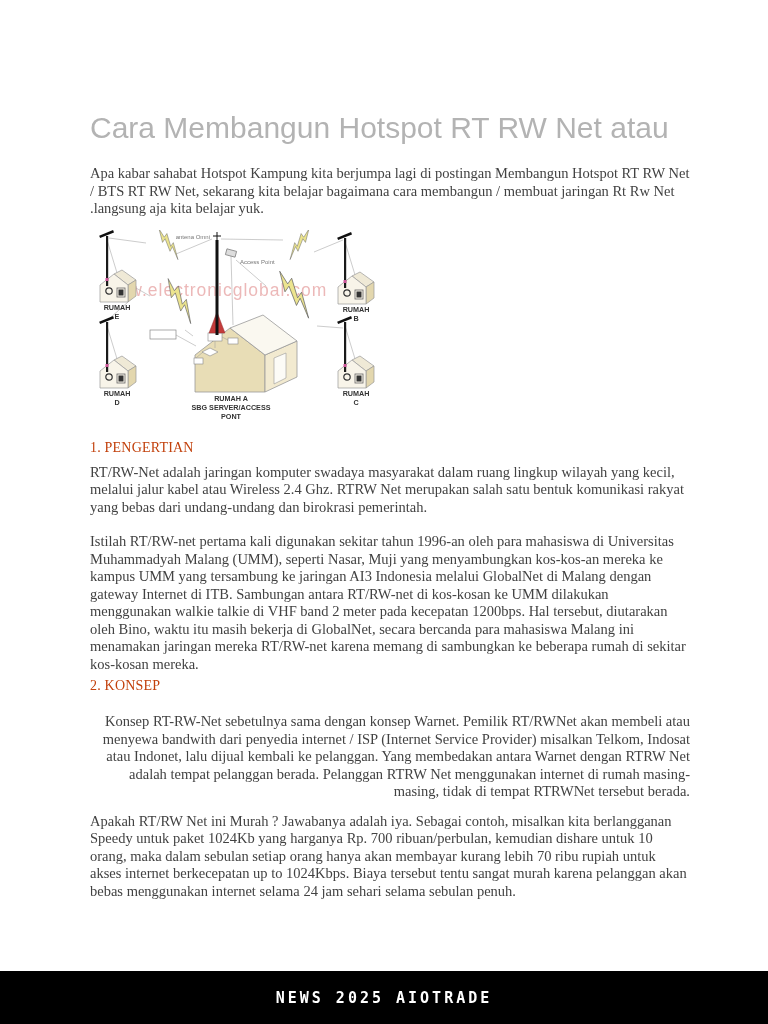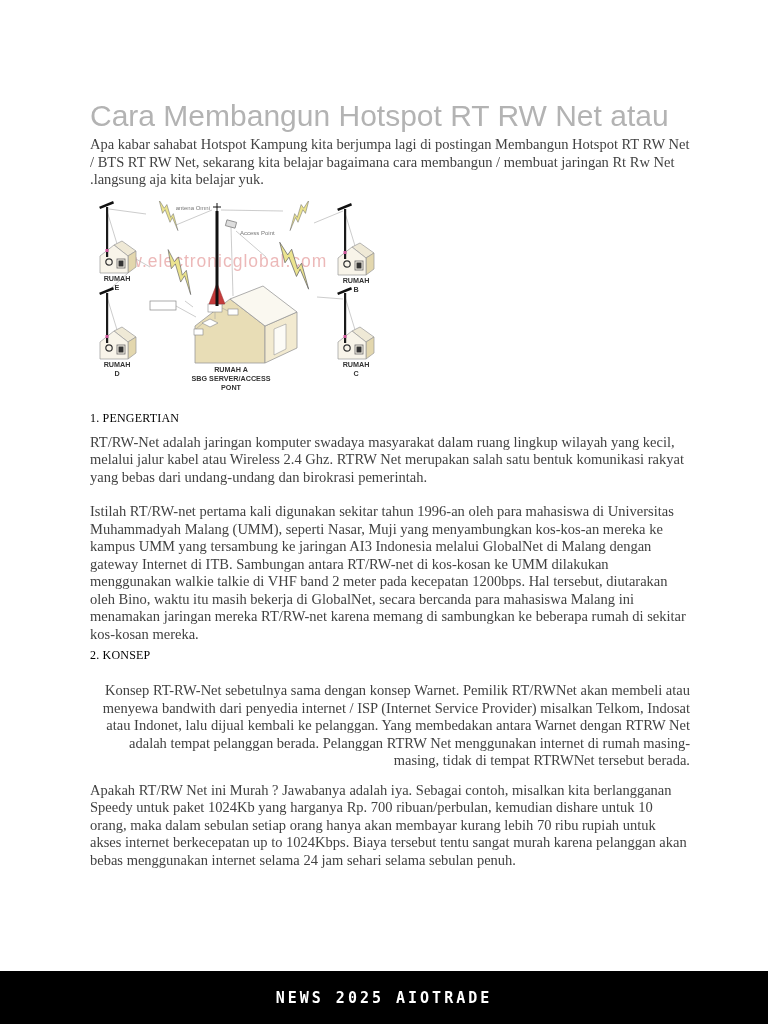--- a/index.html
+++ b/index.html
@@ -6,51 +6,51 @@
   html, body { width: 768px; height: 1024px; }
   body {
     background: #ffffff;
     position: relative;
     overflow: hidden;
     font-family: "Liberation Serif", "DejaVu Serif", serif;
   }
   .page {
     position: absolute;
     left: 90px;
-    top: 4px;
+    top: 16px;
     width: 600px;
   }
   .title {
     margin-top: 92px;
     font-family: "Liberation Sans", "DejaVu Sans", sans-serif;
     font-weight: 400;
     font-size: 30px;
     line-height: 40px;
     color: #b3b3b3;
     letter-spacing: 0;
   }
   .title span { display: block; }
   .body-text {
     font-size: 14.5px;
     line-height: 17.5px;
     color: #424242;
     text-align: left;
   }
-  .intro { }
+  .intro { margin-top: 17px; }
   .figure {
     margin-top: 12px;
     width: 300px;
     height: 190px;
     background: #ffffff;
   }
   .section-heading {
     font-family: "Liberation Serif", "DejaVu Serif", serif;
     font-weight: 400;
-    font-size: 12px;
-    color: #000000;
+    font-size: 14px;
+    color: #c2410c;
     letter-spacing: 0.2px;
   }
   .h-sec1 { margin-top: 20px; }
   .p-sec1a { margin-top: 8px; }
   .p-sec1b { margin-top: 17px; }
   .h-sec2 { margin-top: 5px; }
   .p-sec2a { margin-top: 19px; text-align: right; }
   .p-sec2b { margin-top: 12px; }
   .footer {
     position: absolute;

